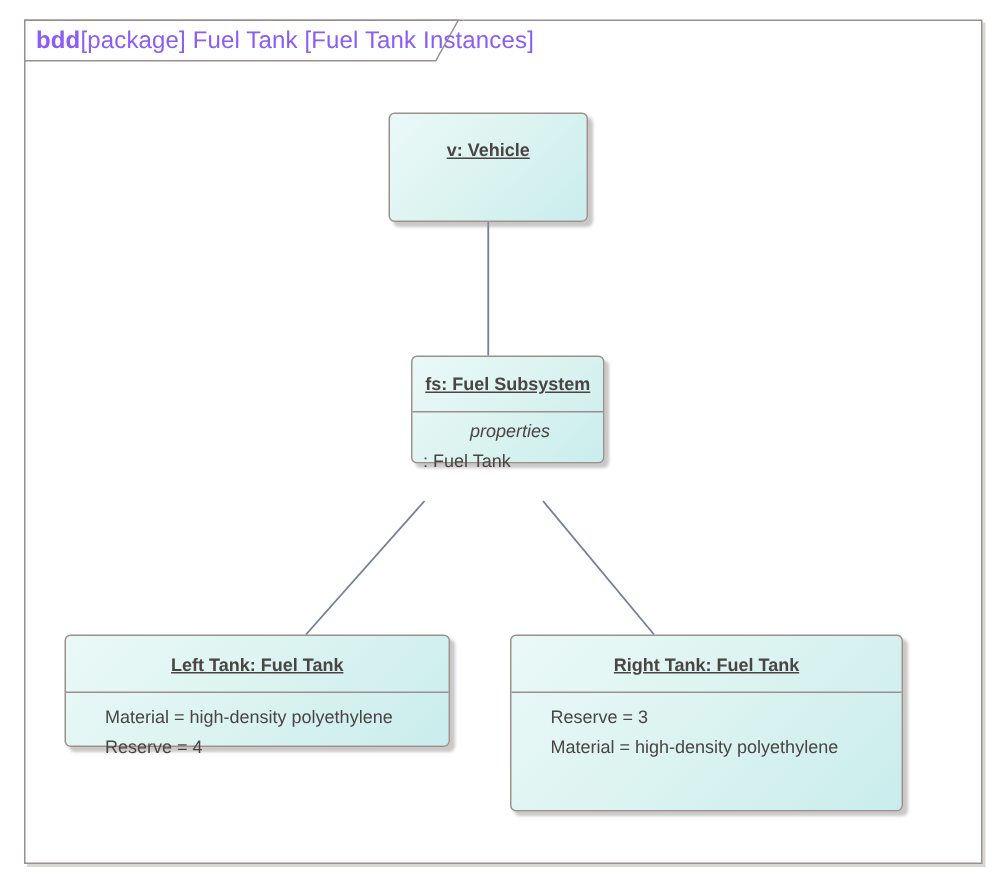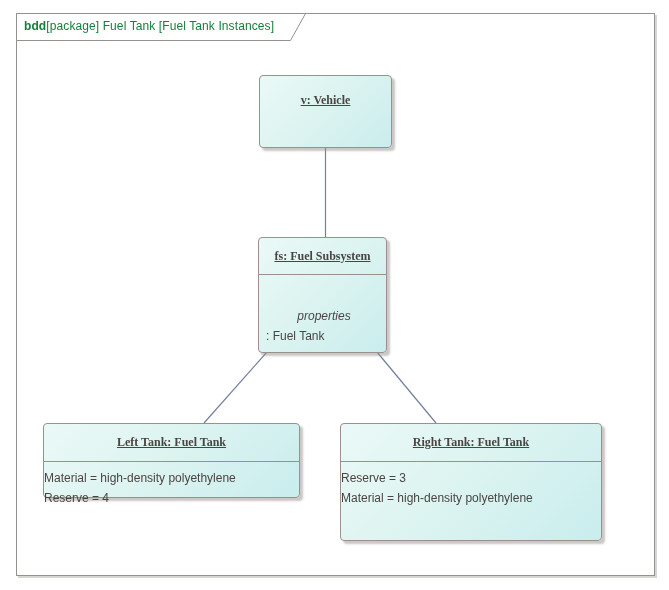--- a/index.html
+++ b/index.html
@@ -30,42 +30,41 @@
     left: 0;
     top: 0;
     width: 669px;
     height: 590px;
     pointer-events: none;
   }
   .tab-label {
     position: absolute;
     left: 24px;
     top: 19px;
-    font-size: 12px;
-    color: #15803d;
+    font-size: 16px;
+    color: #8b5cf6;
     white-space: nowrap;
     letter-spacing: 0.1px;
   }
   .tab-label .kw { font-weight: bold; }
   .node {
     position: absolute;
     box-sizing: border-box;
     border: 1px solid #9b908b;
     border-radius: 4px;
     background: linear-gradient(135deg, #eaf9f7 0%, #ddf4f1 45%, #c9eded 100%);
     box-shadow: 3px 3px 2px rgba(150,146,144,0.5);
     color: #4a4542;
     font-size: 12px;
   }
   .node-title {
     font-weight: bold;
     text-decoration: underline;
     text-align: right;
     white-space: nowrap;
-    font-family: Liberation Serif, serif;
   }
   .node-header {
     display: flex;
     align-items: center;
     justify-content: center;
     box-sizing: border-box;
   }
   .divider { border-top: 1px solid #9b908b; }
   .node-body { padding-top: 5px; }
   .compartment-label {
@@ -73,27 +72,27 @@
     text-align: center;
     line-height: 19px;
   }
   .prop-line {
     line-height: 20px;
     white-space: nowrap;
   }
   
   #node-vehicle { left: 259px; top: 75px; width: 133px; height: 73px; }
   #node-vehicle .node-header { height: 100%; align-items: flex-start; padding-top: 17px; }
-  #node-subsystem { left: 258px; top: 237px; width: 129px; height: 116px; }
+  #node-subsystem { left: 274px; top: 237px; width: 129px; height: 72px; }
   #node-subsystem .node-header { height: 36px; }
-  #node-subsystem .node-body { padding-left: 7px; padding-right: 4px; padding-top: 3px; margin-top: 29px; }
+  #node-subsystem .node-body { padding-left: 7px; padding-right: 4px; padding-top: 3px; }
   #node-left-tank { left: 43px; top: 423px; width: 257px; height: 75px; }
   #node-right-tank { left: 340px; top: 423px; width: 262px; height: 118px; }
   .tank .node-header { height: 37px; }
-  .tank .node-body { padding-top: 6px; }
+  .tank .node-body { padding-left: 26px; padding-top: 6px; }
 </style>
 </head>
 <body>
 
 <div class="canvas">
 
   <div class="frame"></div>
 
   <svg class="overlay" width="669" height="590" viewBox="0 0 669 590" xmlns="http://www.w3.org/2000/svg">
 

